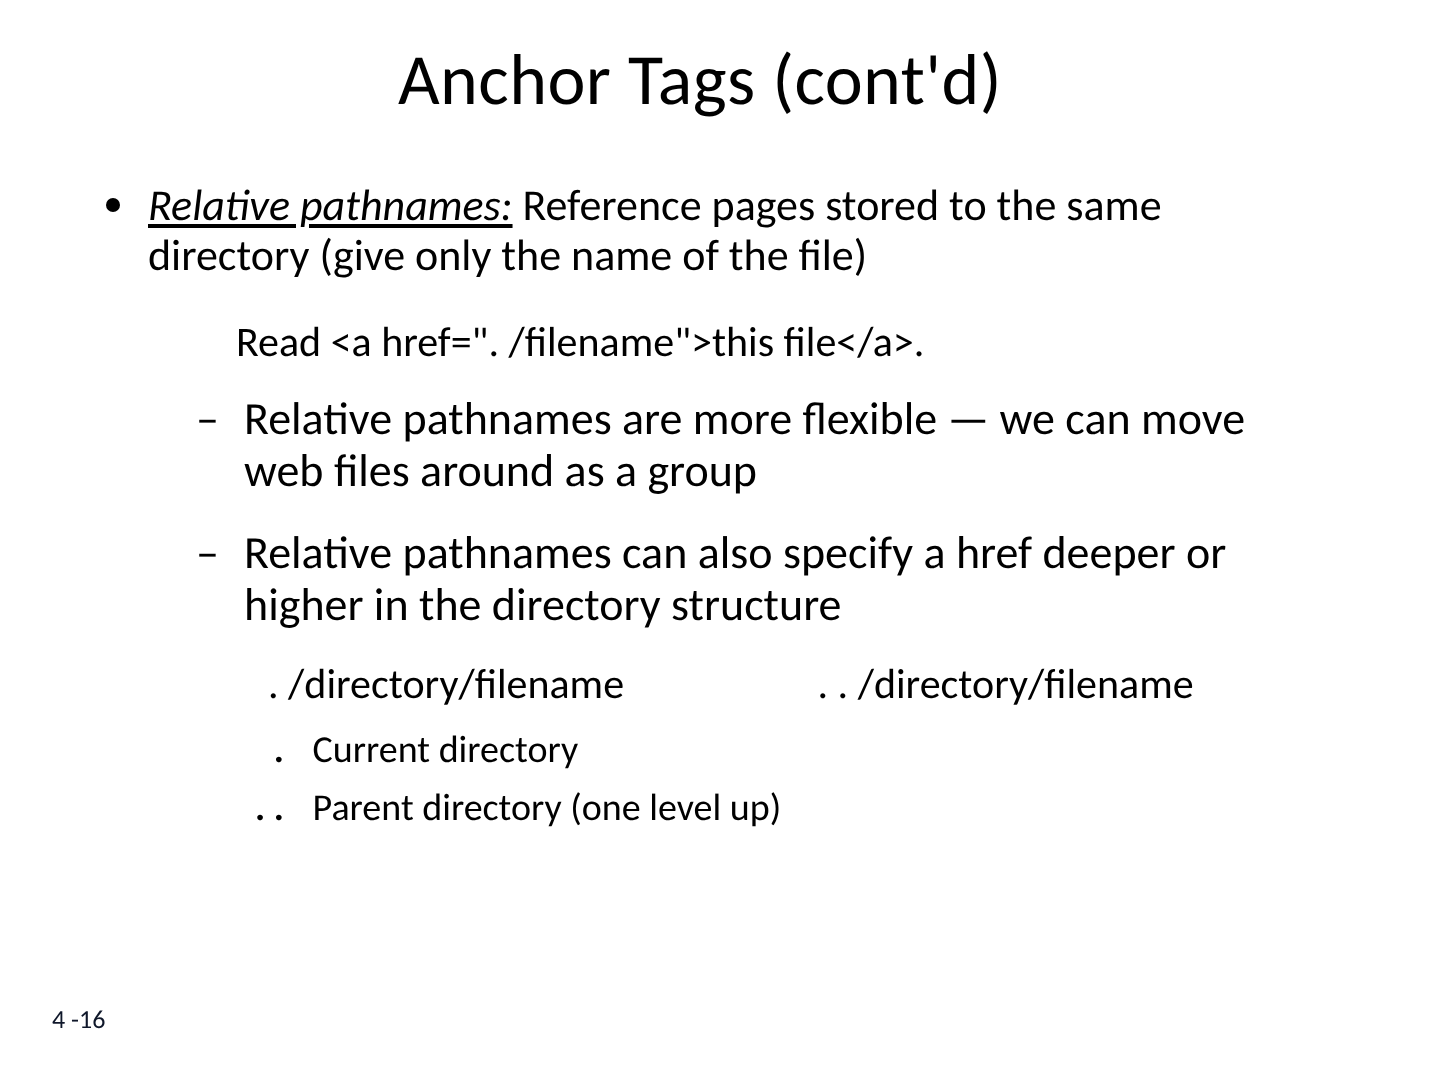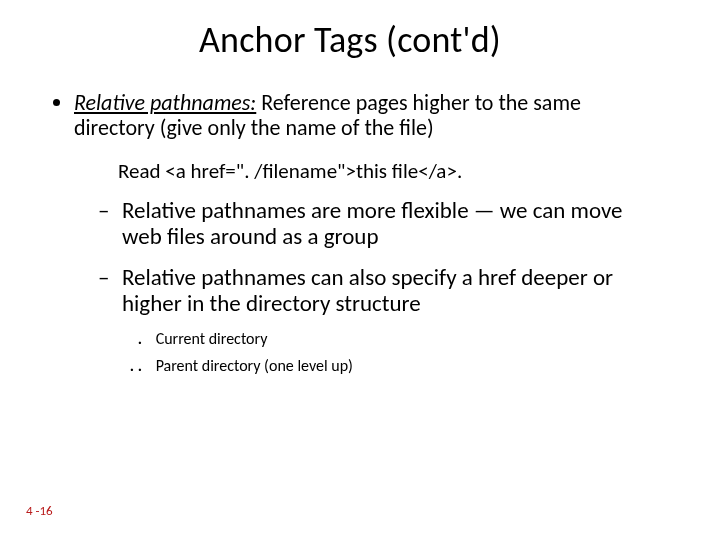--- a/index.html
+++ b/index.html
@@ -68,59 +68,63 @@
   }
   .paths-row .p1 {
     display: inline-block;
     width: 270px;
   }
   .paths-row .p2 {
     display: inline-block;
   }
   .defs {
     margin: 4px 0 0 40px;
-    font-size: 16px;
+    font-size: 19px;
   }
   .defs .row {
     margin-bottom: 8px;
   }
   .defs .sym {
     display: inline-block;
     width: 28px;
     font-weight: 700;
     text-align: right;
     margin-right: 10px;
   }
   .pagenum {
     position: absolute;
     left: 26px;
     bottom: 22px;
     font-size: 13px;
-    color: #b91c1c;
+    color: #0f172a;
   }
 </style>
 </head>
 <body>
 
 <div class="slide">
 
   <div class="title">Anchor Tags (cont'd)</div>
 
   <div class="body">
     <ul class="top">
       <li>
-        <span class="lead-em">Relative pathnames:</span><span> Reference pages higher to the same directory (give only the name of the file)</span>
+        <span class="lead-em">Relative pathnames:</span><span> Reference pages stored to the same directory (give only the name of the file)</span>
 
         <div class="code-line">Read &lt;a href=". /filename"&gt;this file&lt;/a&gt;.</div>
 
         <ul class="sub">
           <li>Relative pathnames are more flexible — we can move web files around as a group</li>
           <li>Relative pathnames can also specify a href deeper or higher in the directory structure</li>
         </ul>
 
+        <div class="paths-row">
+          <span class="p1">. /directory/filename</span>
+          <span class="p2">. . /directory/filename</span>
+        </div>
 
         <div class="defs">
           <div class="row">
             <span class="sym">.</span>
             <span>Current directory</span>
           </div>
           <div class="row">
             <span class="sym">. .</span>
             <span>Parent directory (one level up)</span>
           </div>

